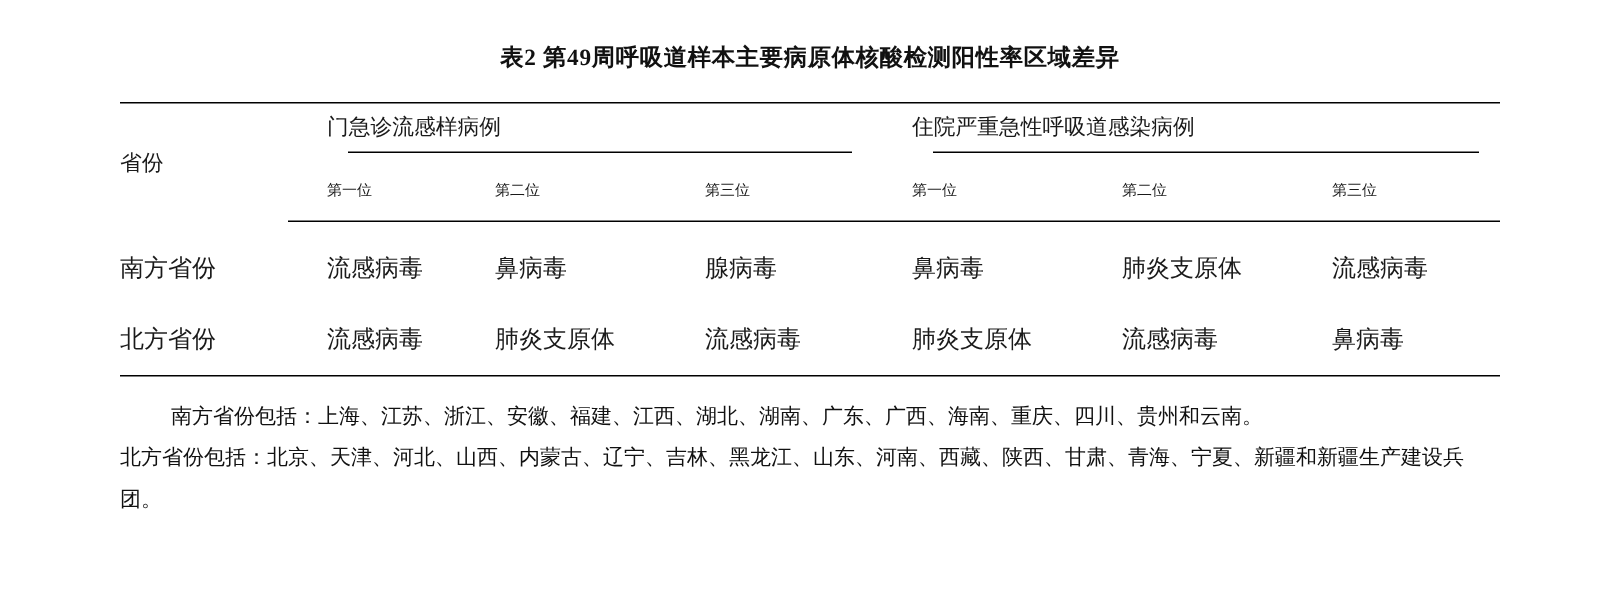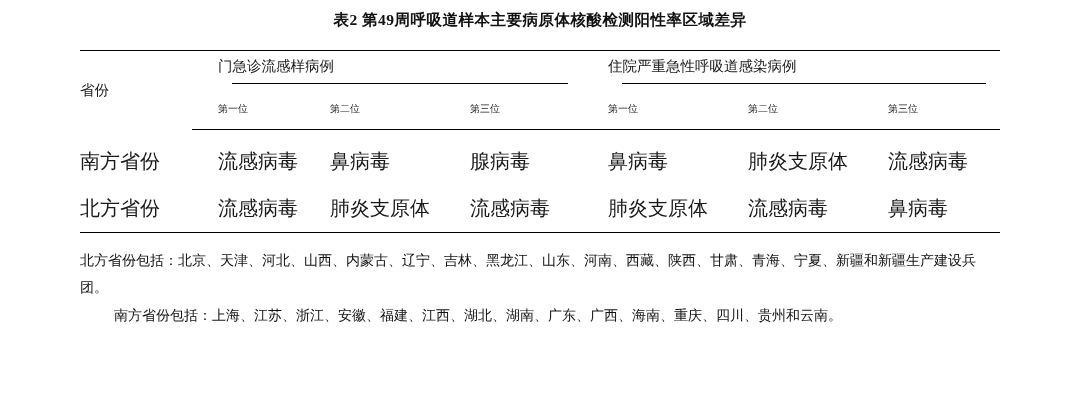--- a/index.html
+++ b/index.html
@@ -18,21 +18,21 @@
     position: relative;
     width: 1080px;
     height: 405px;
     box-sizing: border-box;
   }
   .table-caption {
     text-align: center;
     font-size: 15.5px;
     font-weight: 600;
     letter-spacing: 0.5px;
-    padding-top: 10px;
+    padding-top: 28px;
     color: #111;
   }
   .table-wrap {
     margin: 0 auto;
     width: 920px;
     padding-top: 19px;
   }
   table.main {
     width: 100%;
     border-collapse: collapse;
@@ -68,21 +68,21 @@
   }
   .subrow td {
     height: 40px;
     border-bottom: 1.1px solid #000;
     font-size: 10px;
     padding-bottom: 6px;
     vertical-align: bottom;
   }
   .datarow td {
     height: 47px;
-    font-size: 20px;
+    font-size: 16px;
   }
   .datarow.first td {
     padding-top: 8px;
   }
   .province-head {
     font-size: 14.5px;
   }
   .spacer-col {
     width: 26px;
   }
@@ -156,17 +156,17 @@
           <td></td>
           <td>肺炎支原体</td>
           <td>流感病毒</td>
           <td>鼻病毒</td>
         </tr>
       </tbody>
     </table>
   </div>
 
   <div class="notes">
+    <div class="note-line note-indent">南方省份包括：上海、江苏、浙江、安徽、福建、江西、湖北、湖南、广东、广西、海南、重庆、四川、贵州和云南。</div>
     <div class="note-line">北方省份包括：北京、天津、河北、山西、内蒙古、辽宁、吉林、黑龙江、山东、河南、西藏、陕西、甘肃、青海、宁夏、新疆和新疆生产建设兵团。</div>
-    <div class="note-line note-indent">南方省份包括：上海、江苏、浙江、安徽、福建、江西、湖北、湖南、广东、广西、海南、重庆、四川、贵州和云南。</div>
   </div>
 
 </div>
 
 </body></html>

